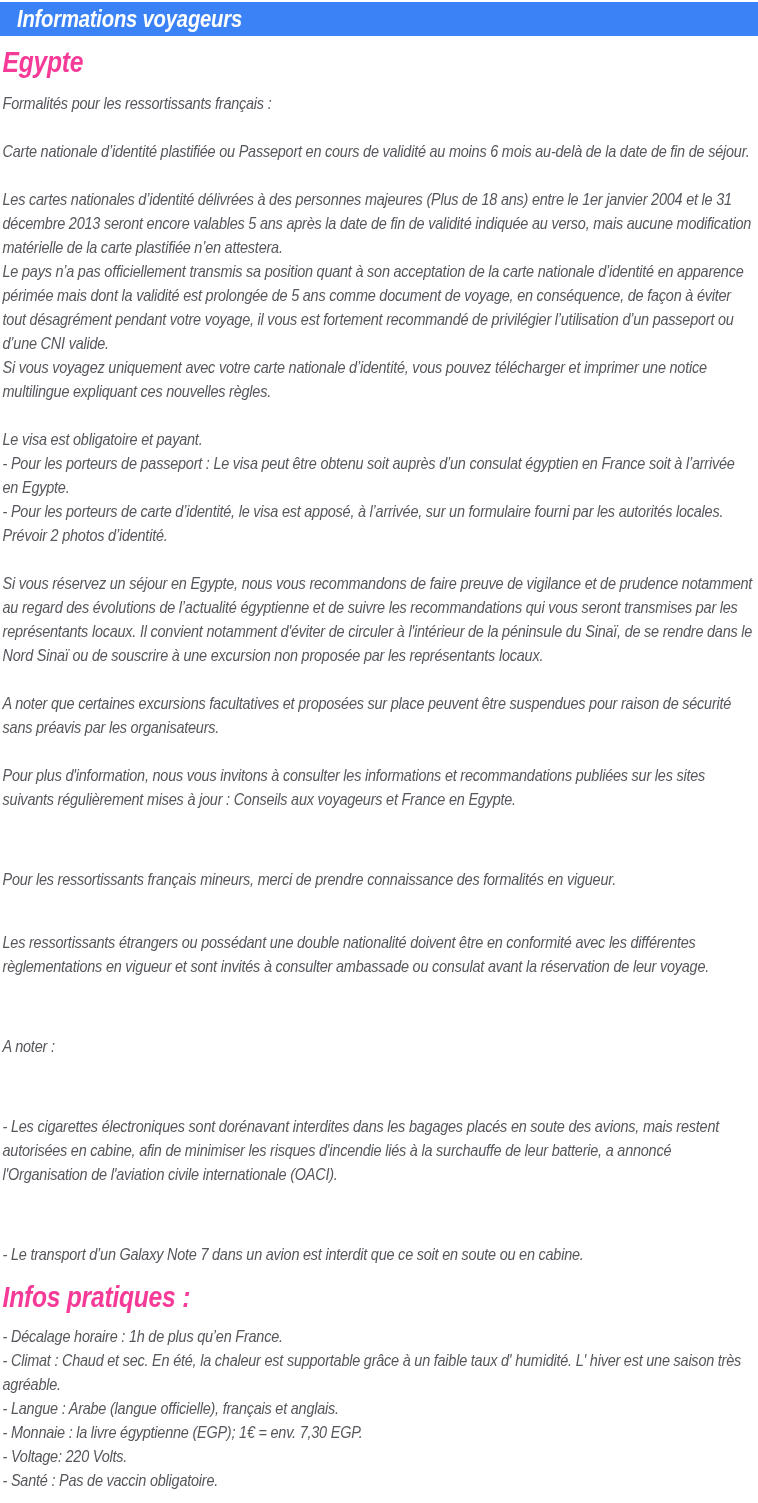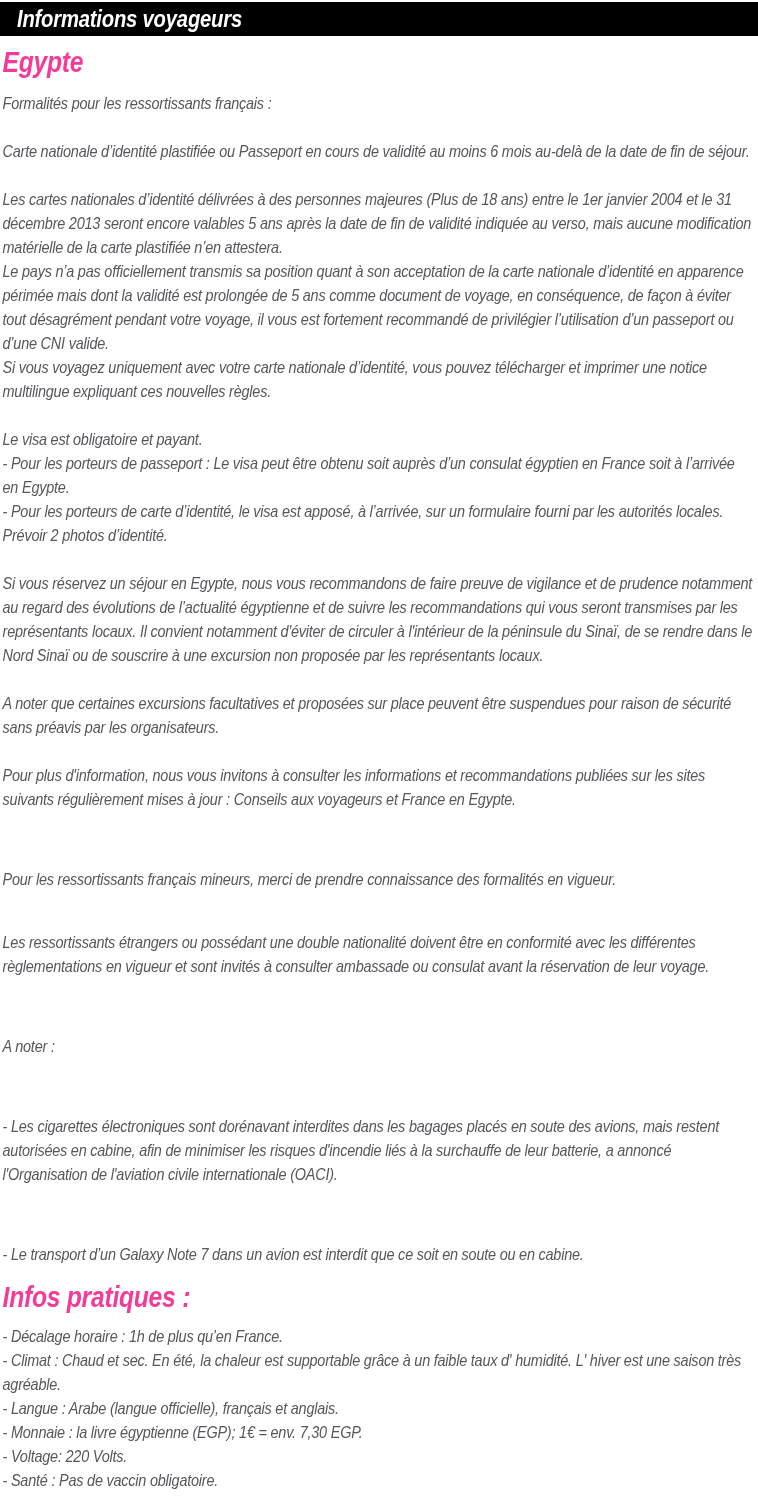--- a/index.html
+++ b/index.html
@@ -10,21 +10,21 @@
   body {
     width: 758px;
     min-height: 1503px;
     font-family: "Liberation Sans", sans-serif;
     color: #55575c;
     overflow-x: hidden;
   }
   .topbar {
     margin-top: 2px;
     height: 34px;
-    background: #000000;
+    background: #3b82f6;
     display: flex;
     align-items: center;
     padding-left: 17px;
   }
   .topbar-title {
     display: inline-block;
     color: #ffffff;
     font-style: italic;
     font-weight: bold;
     font-size: 23px;

